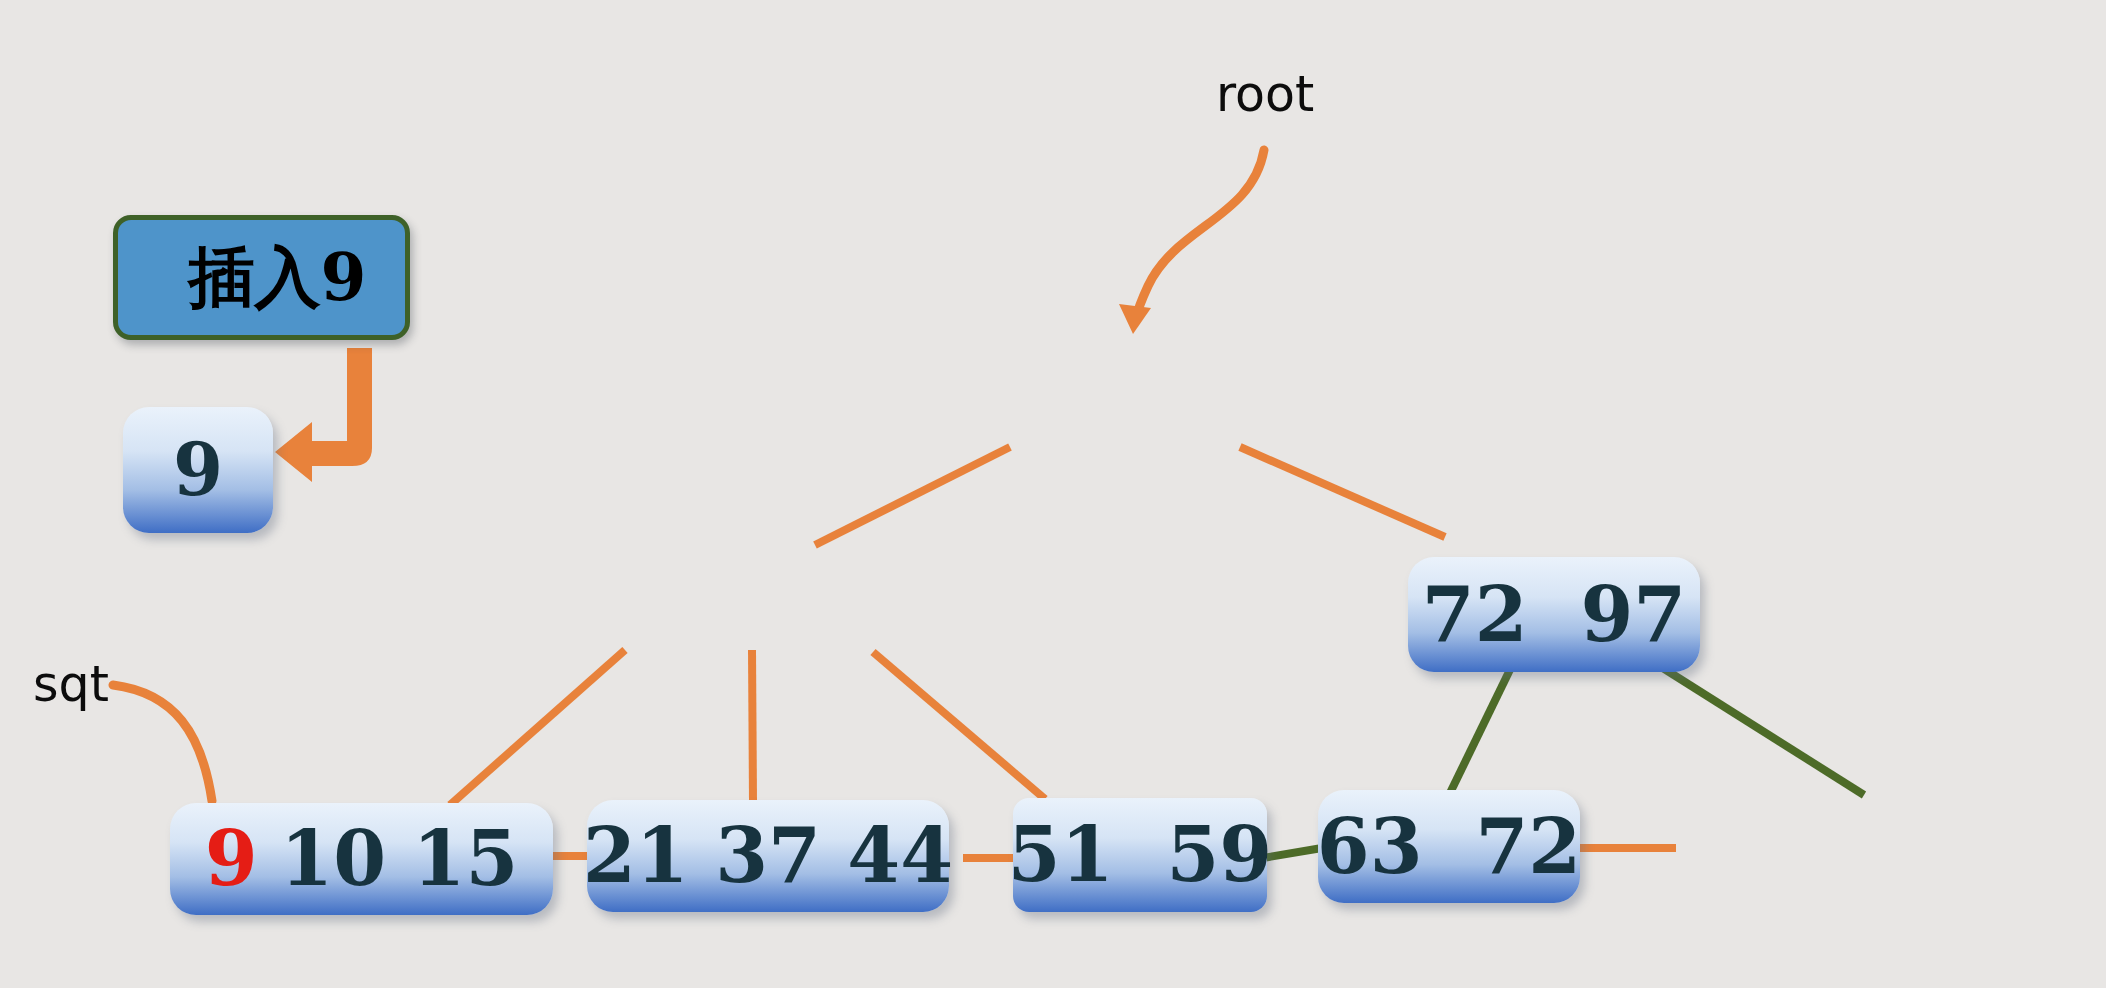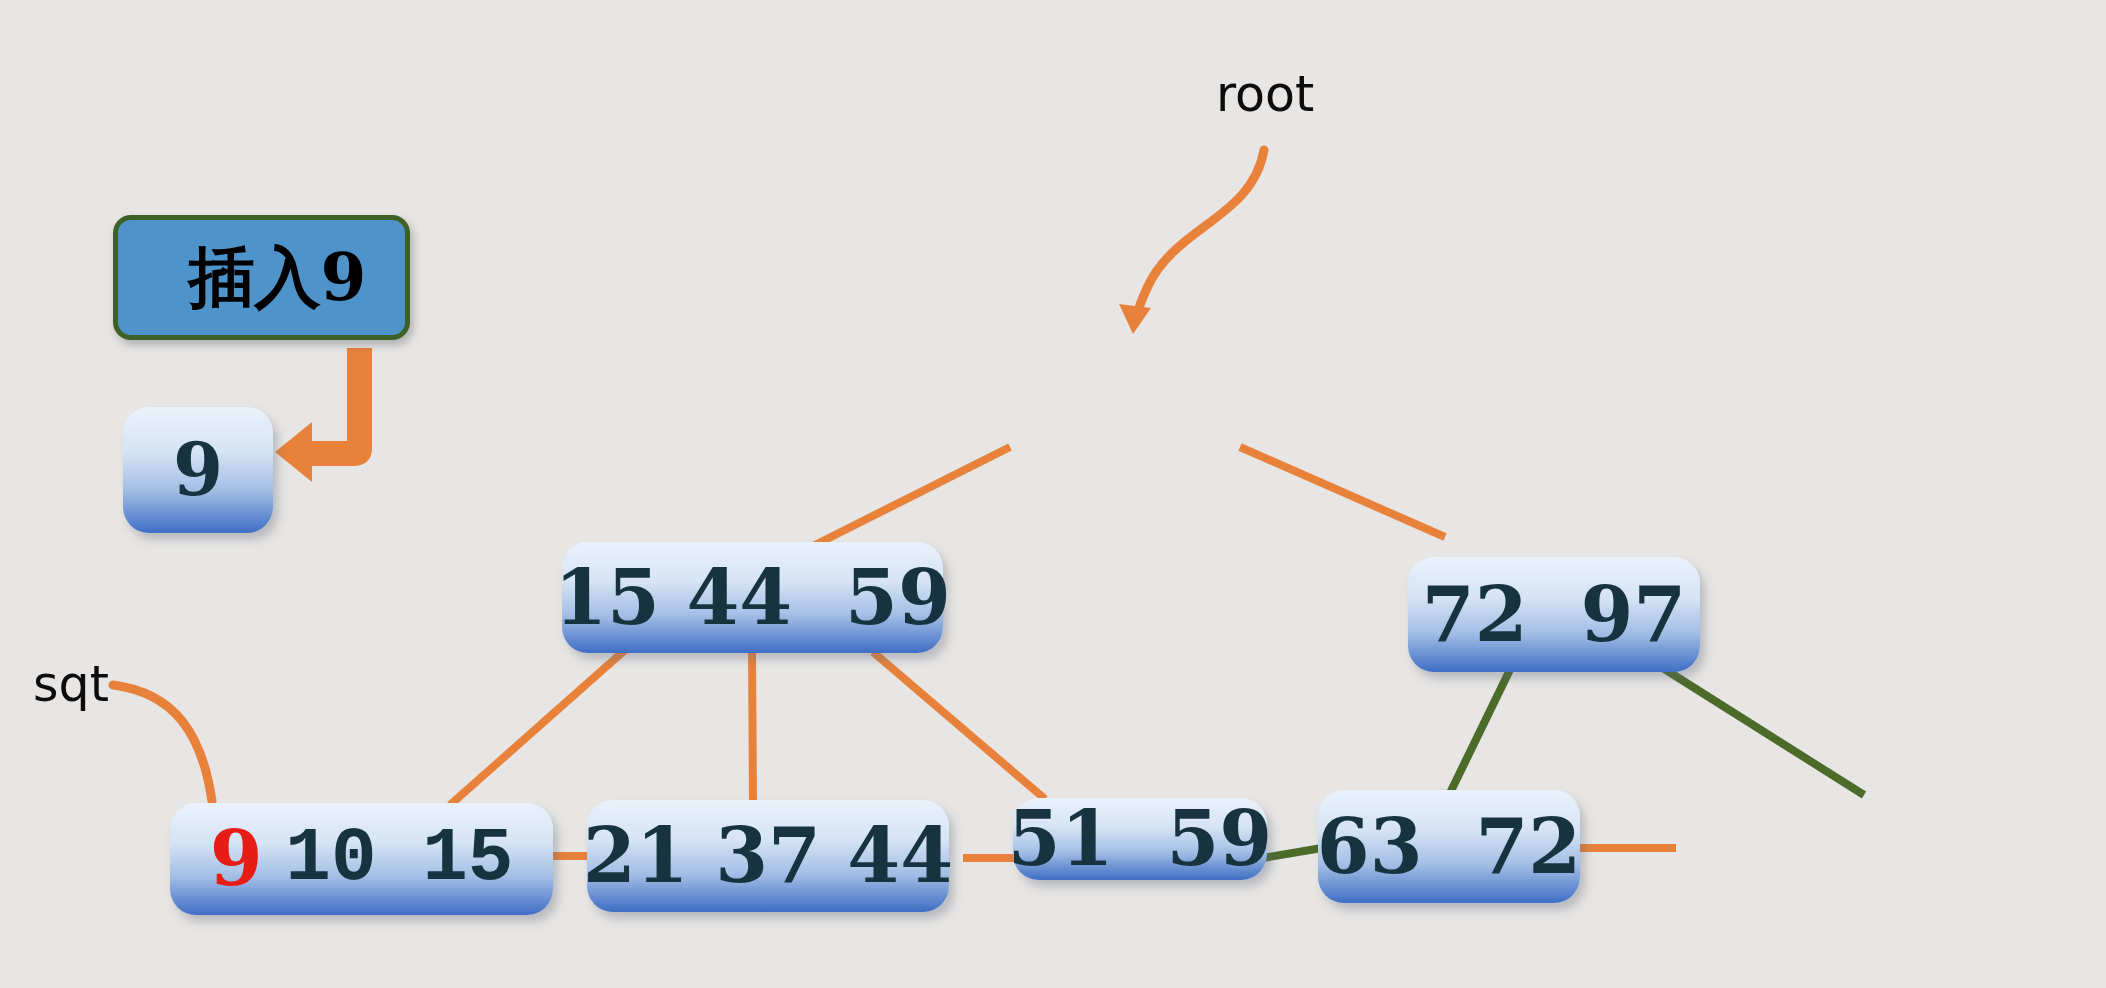--- a/index.html
+++ b/index.html
@@ -24,21 +24,21 @@
   .curve-o{stroke:var(--orange);stroke-width:9;fill:none;stroke-linecap:round;}
   .fill-o{fill:var(--orange);stroke:none;}
   .node{
     position:absolute;border-radius:26px;
     background:linear-gradient(180deg,#eaf2fb 0%,#d6e4f5 35%,#a3bee5 66%,#3f6ec5 100%);
     box-shadow:5px 7px 10px rgba(95,105,125,0.35);
     display:flex;align-items:center;justify-content:center;
     color:var(--node_text);font-weight:bold;font-size:76px;
     white-space:pre;line-height:1;
   }
-  .rest{margin-left:0.30em;font-family:Liberation Mono, monospace;}
+  .rest{margin-left:0.30em;}
   .red{color:var(--red_key);}
   .insert-box{
     position:absolute;left:113px;top:215px;width:297px;height:125px;
     background:var(--insert_box_fill);
     border:5px solid var(--insert_box_border);border-radius:18px;
     box-shadow:3px 5px 8px rgba(40,50,60,0.30);
     display:flex;align-items:center;justify-content:center;
     font-size:66px;font-weight:bold;color:#000;white-space:pre;
     box-sizing:border-box;
     padding-left:32px;
@@ -83,38 +83,35 @@
   <div class="label" style="left:33px;top:660px;">sqt</div>
 
   <div class="insert-box">
     <span>插入9</span>
   </div>
   <div class="node" style="left:123px;top:407px;width:150px;height:126px;font-size:72px;">
     <span>9</span>
   </div>
 
 
-  <div class="node" style="left:562px;top:542px;width:381px;height:111px;">
-    <span>15 44  59</span>
-  </div>
 
   <div class="node" style="left:1408px;top:533px;width:292px;height:115px;margin-top:24px;">
     <span>72  97</span>
   </div>
 
   <div class="node" style="left:170px;top:803px;width:383px;height:112px;">
     <span class="red">9</span>
     <span class="rest">10 15</span>
   </div>
 
   <div class="node" style="left:587px;top:800px;width:362px;height:112px;">
     <span>21 37 44</span>
   </div>
 
-  <div class="node" style="left:1013px;top:798px;width:254px;height:82px;">
+  <div class="node" style="left:1013px;top:798px;width:254px;height:114px;border-radius:16px;">
     <span>51  59</span>
   </div>
 
   <div class="node" style="left:1318px;top:790px;width:262px;height:113px;">
     <span>63  72</span>
   </div>
 
 
 </div>
 

